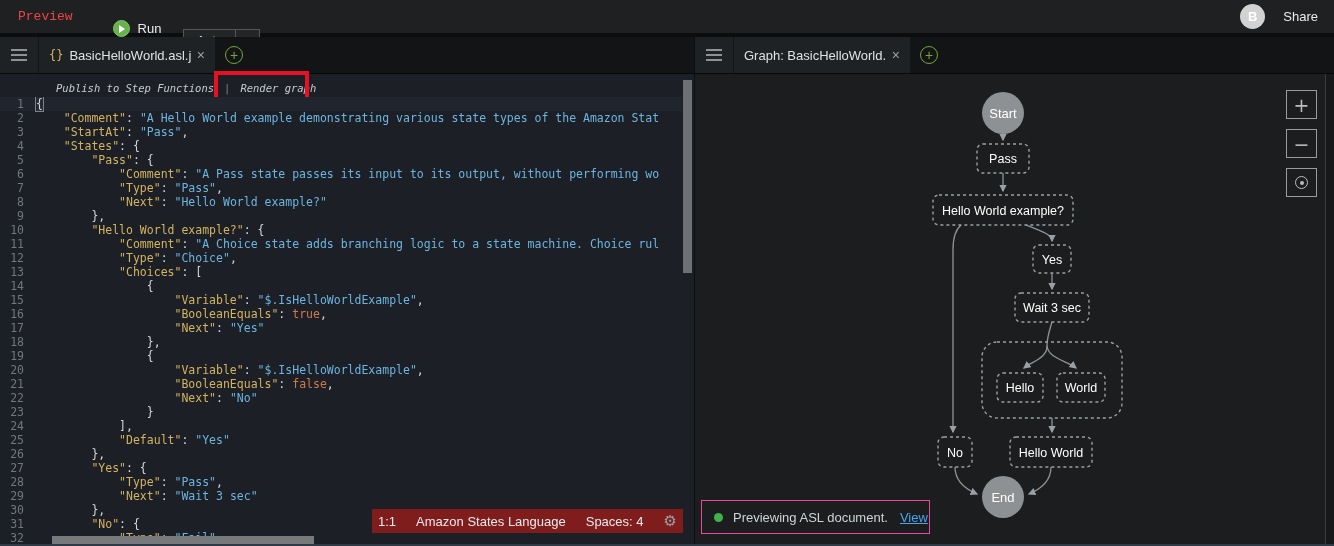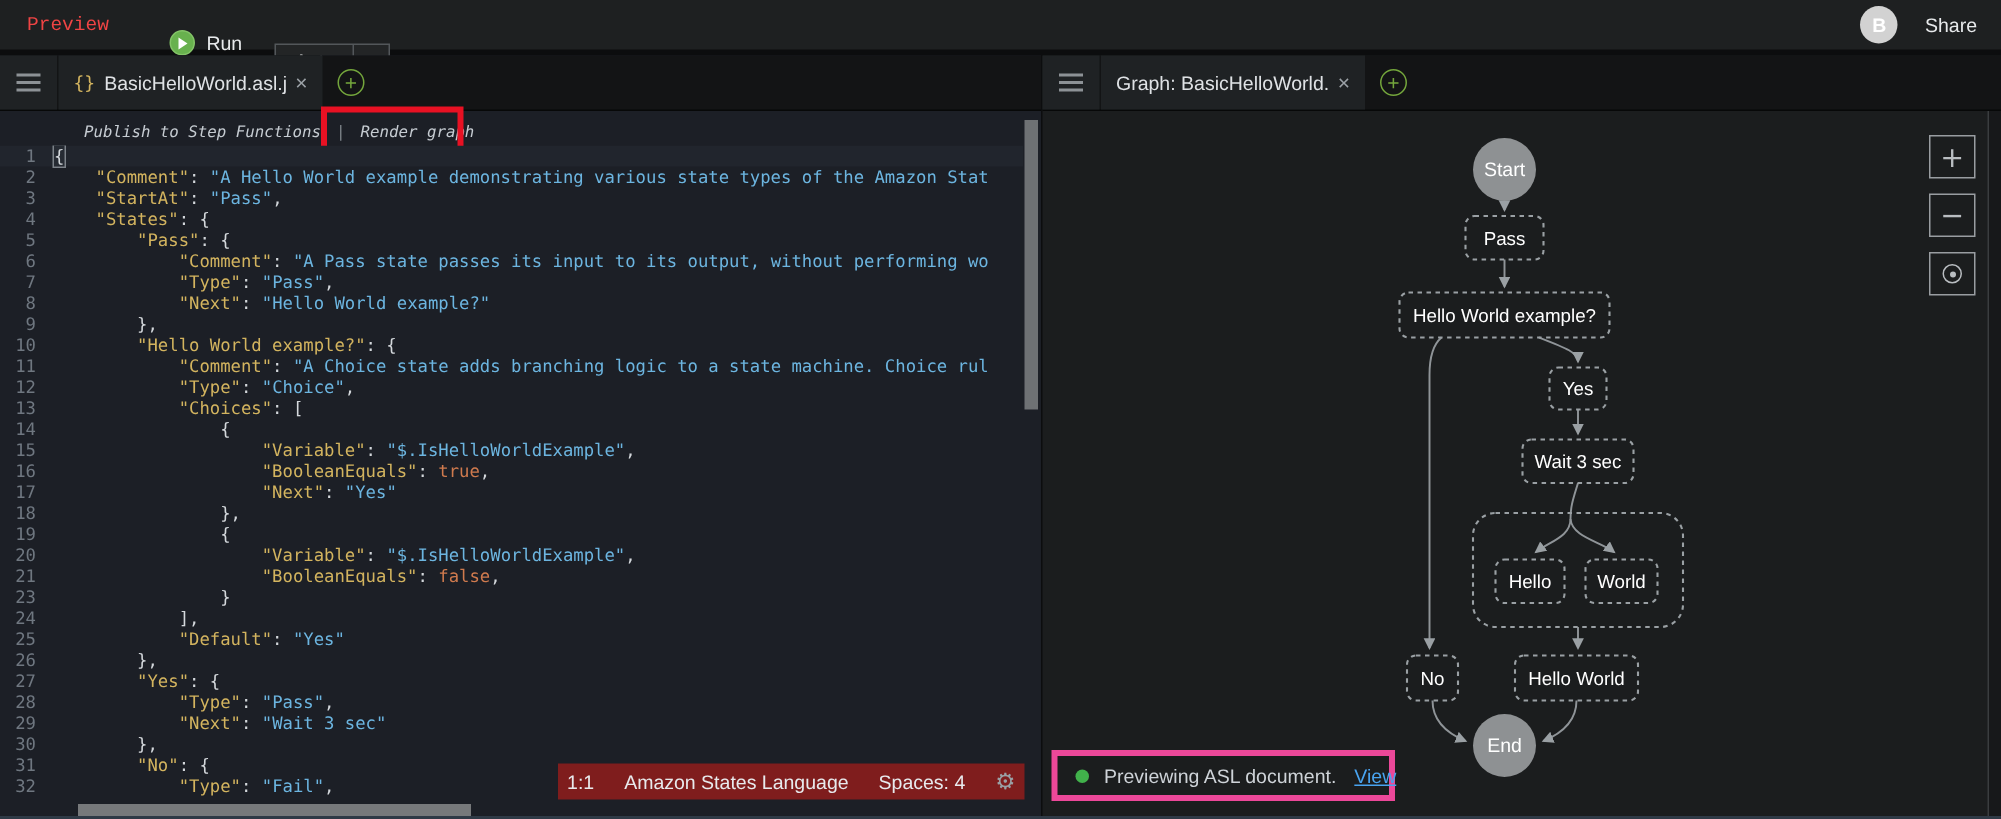--- a/index.html
+++ b/index.html
@@ -79,21 +79,21 @@
 
   .zoombtn{position:absolute;left:591px;width:31px;height:29px;border:1px solid #999da1;background:transparent;
            color:#b9bdc1;font-size:19px;line-height:26px;text-align:center;padding:0;
            font-family:"DejaVu Sans",sans-serif;}
   .zb-in{top:53px;} .zb-out{top:92px;} .zb-reset{top:131px;display:flex;align-items:center;justify-content:center;}
   .target-ring{width:13px;height:13px;border:1.5px solid #b9bdc1;border-radius:50%;
                display:flex;align-items:center;justify-content:center;}
   .target-dot{width:4px;height:4px;border-radius:50%;background:#b9bdc1;}
   .right-strip{position:absolute;left:630px;top:37px;width:9px;height:472px;background:#17181a;border-left:1px solid #3a3d3f;}
 
-  .notif{position:absolute;left:6px;top:463px;width:229px;height:34px;border:4px solid #ec4899;
+  .notif{position:absolute;left:6px;top:463px;width:229px;height:34px;border:1px solid #ec4899;
          background:#1b1d1e;display:flex;align-items:center;padding:0 12px;gap:10px;}
   .notif-dot{width:9px;height:9px;border-radius:50%;background:#41b14b;flex:none;}
   .notif-text{font-size:13px;color:#ced3d8;white-space:nowrap;}
   .notif-link{font-size:13px;color:#49a4f0;text-decoration:underline;margin-left:2px;}
 </style>
 </head>
 <body>
 
 <div id="app">
 
@@ -154,20 +154,21 @@
         <div class="code-line"><span class="lnum">12</span><span class="ltext"><span class="tk-w">            </span><span class="tk-k">"Type"</span><span class="tk-p">: </span><span class="tk-s">"Choice"</span><span class="tk-p">,</span></span></div>
         <div class="code-line"><span class="lnum">13</span><span class="ltext"><span class="tk-w">            </span><span class="tk-k">"Choices"</span><span class="tk-p">: [</span></span></div>
         <div class="code-line"><span class="lnum">14</span><span class="ltext"><span class="tk-w">                </span><span class="tk-p">{</span></span></div>
         <div class="code-line"><span class="lnum">15</span><span class="ltext"><span class="tk-w">                    </span><span class="tk-k">"Variable"</span><span class="tk-p">: </span><span class="tk-s">"$.IsHelloWorldExample"</span><span class="tk-p">,</span></span></div>
         <div class="code-line"><span class="lnum">16</span><span class="ltext"><span class="tk-w">                    </span><span class="tk-k">"BooleanEquals"</span><span class="tk-p">: </span><span class="tk-b">true</span><span class="tk-p">,</span></span></div>
         <div class="code-line"><span class="lnum">17</span><span class="ltext"><span class="tk-w">                    </span><span class="tk-k">"Next"</span><span class="tk-p">: </span><span class="tk-s">"Yes"</span></span></div>
         <div class="code-line"><span class="lnum">18</span><span class="ltext"><span class="tk-w">                </span><span class="tk-p">},</span></span></div>
         <div class="code-line"><span class="lnum">19</span><span class="ltext"><span class="tk-w">                </span><span class="tk-p">{</span></span></div>
         <div class="code-line"><span class="lnum">20</span><span class="ltext"><span class="tk-w">                    </span><span class="tk-k">"Variable"</span><span class="tk-p">: </span><span class="tk-s">"$.IsHelloWorldExample"</span><span class="tk-p">,</span></span></div>
         <div class="code-line"><span class="lnum">21</span><span class="ltext"><span class="tk-w">                    </span><span class="tk-k">"BooleanEquals"</span><span class="tk-p">: </span><span class="tk-b">false</span><span class="tk-p">,</span></span></div>
+        <div class="code-line"><span class="lnum">22</span><span class="ltext"><span class="tk-w">                    </span><span class="tk-k">"Next"</span><span class="tk-p">: </span><span class="tk-s">"No"</span></span></div>
         <div class="code-line"><span class="lnum">23</span><span class="ltext"><span class="tk-w">                </span><span class="tk-p">}</span></span></div>
         <div class="code-line"><span class="lnum">24</span><span class="ltext"><span class="tk-w">            </span><span class="tk-p">],</span></span></div>
         <div class="code-line"><span class="lnum">25</span><span class="ltext"><span class="tk-w">            </span><span class="tk-k">"Default"</span><span class="tk-p">: </span><span class="tk-s">"Yes"</span></span></div>
         <div class="code-line"><span class="lnum">26</span><span class="ltext"><span class="tk-w">        </span><span class="tk-p">},</span></span></div>
         <div class="code-line"><span class="lnum">27</span><span class="ltext"><span class="tk-w">        </span><span class="tk-k">"Yes"</span><span class="tk-p">: {</span></span></div>
         <div class="code-line"><span class="lnum">28</span><span class="ltext"><span class="tk-w">            </span><span class="tk-k">"Type"</span><span class="tk-p">: </span><span class="tk-s">"Pass"</span><span class="tk-p">,</span></span></div>
         <div class="code-line"><span class="lnum">29</span><span class="ltext"><span class="tk-w">            </span><span class="tk-k">"Next"</span><span class="tk-p">: </span><span class="tk-s">"Wait 3 sec"</span></span></div>
         <div class="code-line"><span class="lnum">30</span><span class="ltext"><span class="tk-w">        </span><span class="tk-p">},</span></span></div>
         <div class="code-line"><span class="lnum">31</span><span class="ltext"><span class="tk-w">        </span><span class="tk-k">"No"</span><span class="tk-p">: {</span></span></div>
         <div class="code-line"><span class="lnum">32</span><span class="ltext"><span class="tk-w">            </span><span class="tk-k">"Type"</span><span class="tk-p">: </span><span class="tk-s">"Fail"</span><span class="tk-p">,</span></span></div>

